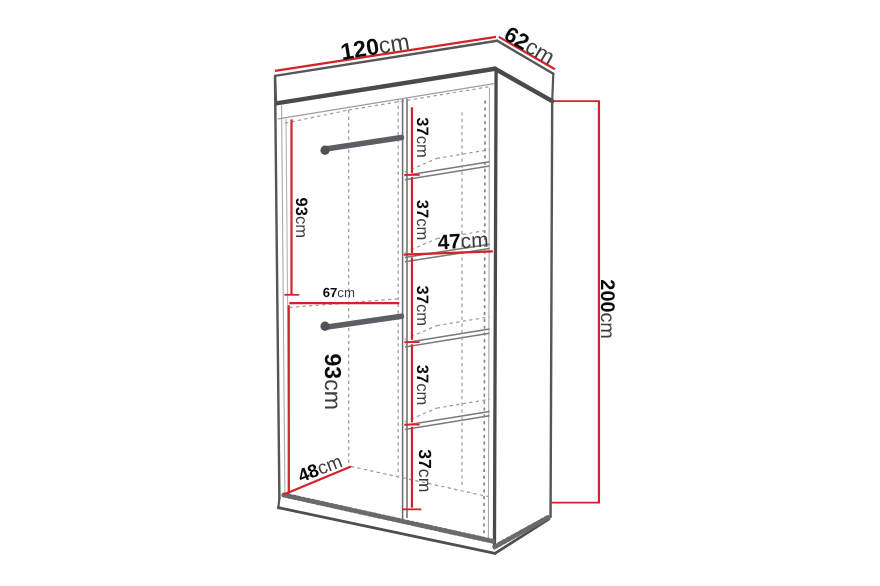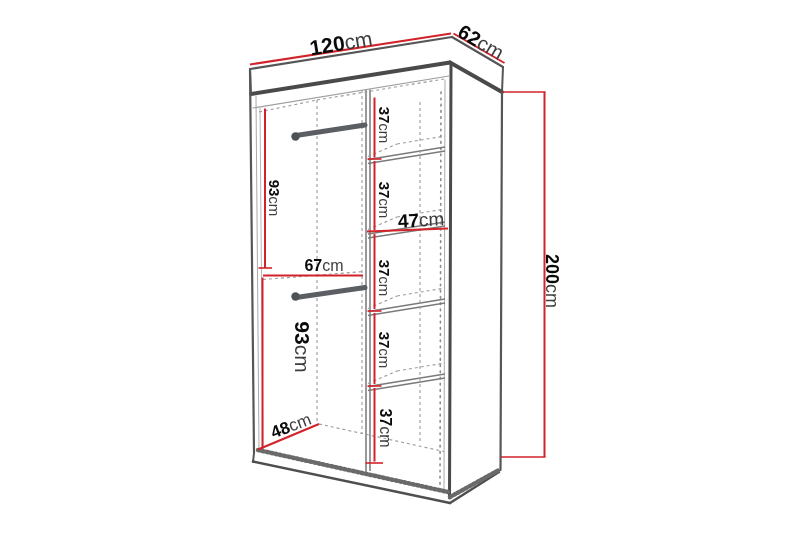--- a/index.html
+++ b/index.html
@@ -8,21 +8,21 @@
   .stage{position:absolute;left:0;top:0;width:800px;height:533px;}
   svg{position:absolute;left:0;top:0;}
   .dim{position:absolute;white-space:nowrap;transform-origin:center center;line-height:1;}
   .dim .val{font-weight:700;color:#0a0a0a;}
   .dim .unit{font-weight:400;color:#3d3d3d;}
   .dim-120{left:341px;top:43px;font-size:21px;transform:translate(-50%,-50%) rotate(-9.2deg);}
   .dim-62 {left:481px;top:42px;font-size:20px;transform:translate(-50%,-50%) rotate(30deg);}
   .dim-200{left:552px;top:281px;font-size:18px;transform:translate(-50%,-50%) rotate(90deg);}
   .dim-93a{left:274px;top:198px;font-size:15px;transform:translate(-50%,-50%) rotate(90deg);}
   .dim-93b{left:302px;top:347px;font-size:21px;transform:translate(-50%,-50%) rotate(90deg);}
-  .dim-67 {left:324px;top:266px;font-size:16px;transform:translate(-50%,-50%);text-align:right;}
+  .dim-67 {left:308px;top:266px;font-size:12px;transform:translate(-50%,-50%);text-align:right;}
   .dim-48 {left:291px;top:426px;font-size:17px;transform:translate(-50%,-50%) rotate(-21deg);}
   .dim-47 {left:421px;top:220px;font-size:19px;transform:translate(-50%,-50%) rotate(-3deg);}
   .dim-37-1{left:384px;top:125px;font-size:15px;transform:translate(-50%,-50%) rotate(90deg);}
   .dim-37-2{left:384px;top:200px;font-size:15px;transform:translate(-50%,-50%) rotate(90deg);}
   .dim-37-3{left:384px;top:278px;font-size:15px;transform:translate(-50%,-50%) rotate(90deg);}
   .dim-37-4{left:384px;top:350px;font-size:15px;transform:translate(-50%,-50%) rotate(90deg);}
   .dim-37-5{left:385px;top:428px;font-size:16px;transform:translate(-50%,-50%) rotate(90deg);}
 </style>
 </head>
 <body>

